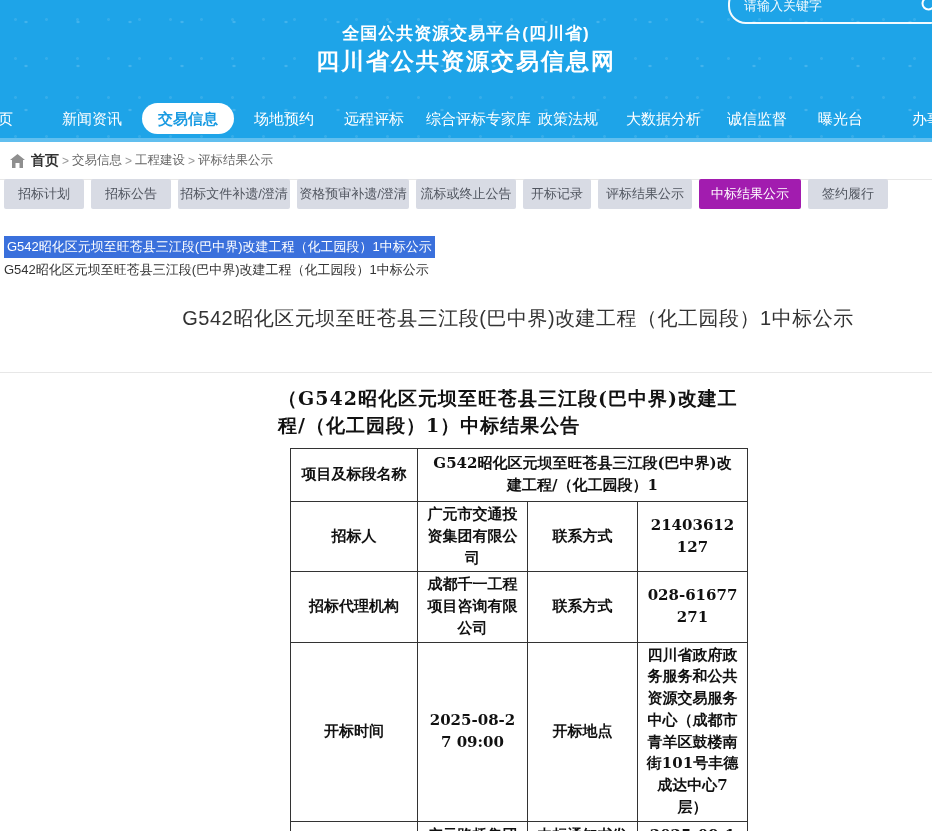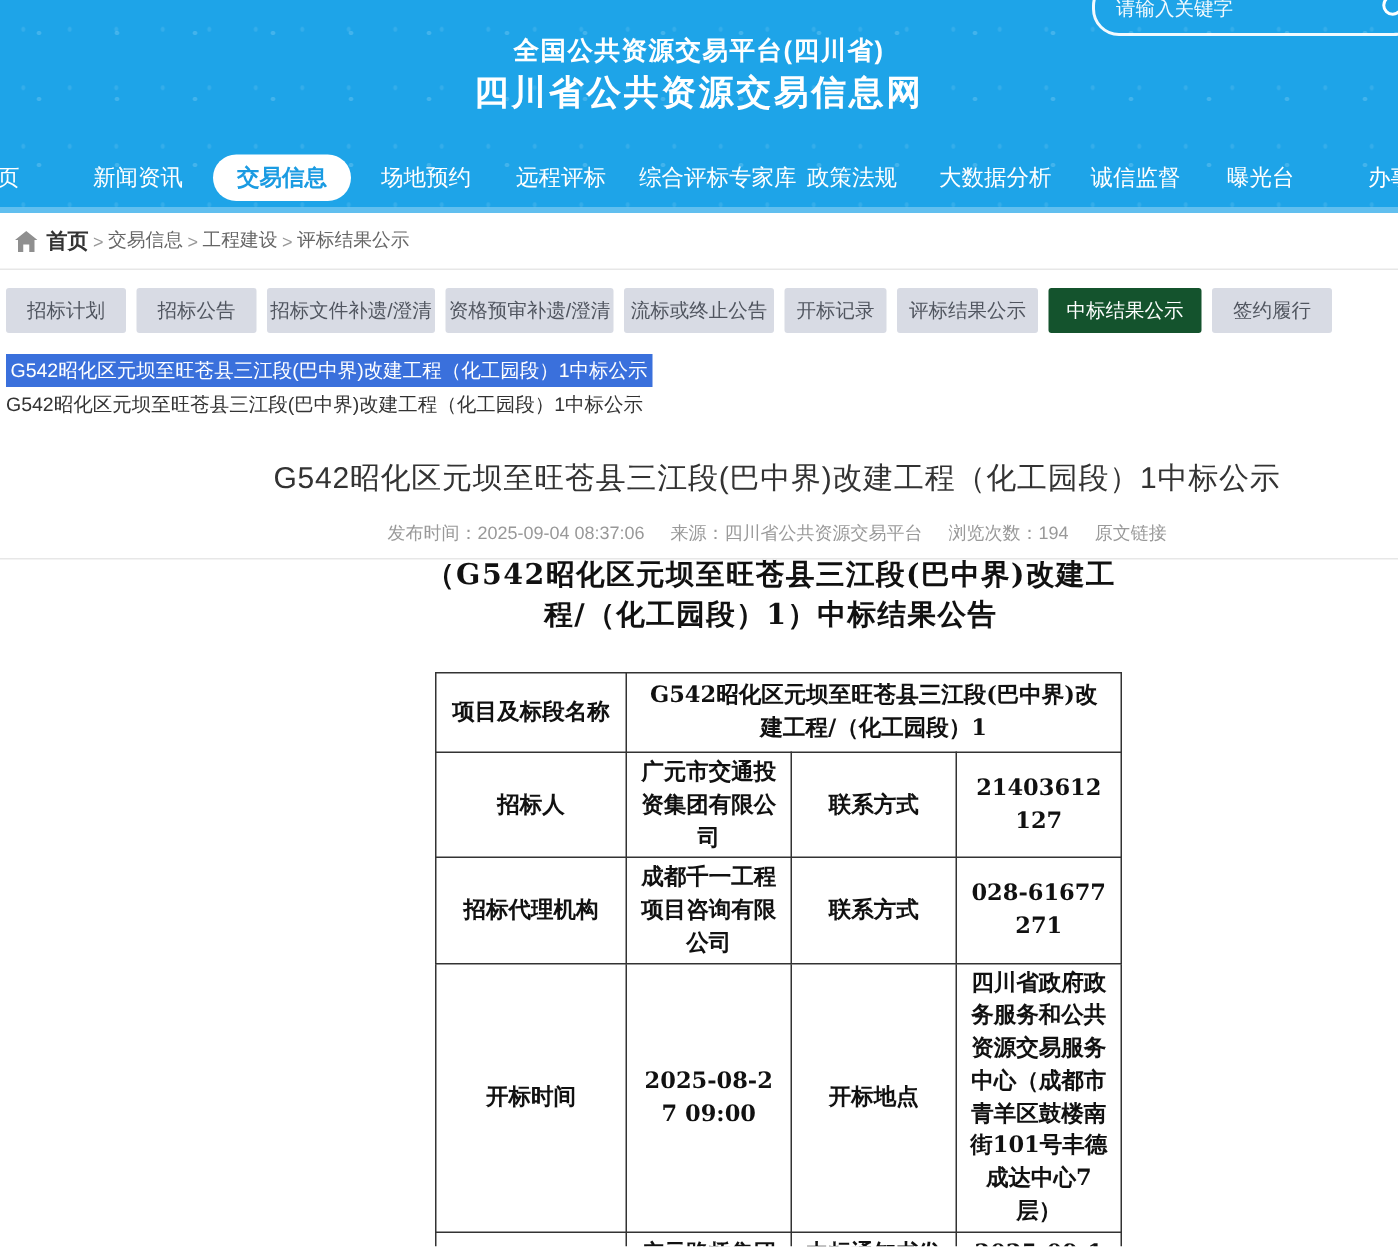--- a/index.html
+++ b/index.html
@@ -34,41 +34,41 @@
 
   
   .crumb-bar{position:absolute;left:0;top:142px;width:932px;height:37px;background:#fff;
     border-bottom:1px solid #e7e7e7;display:flex;align-items:center;}
   .crumb-home-icon{margin-left:10px;width:15px;height:14px;flex:none;}
   .crumb-home{margin-left:6px;font-size:14px;font-weight:bold;color:#333;cursor:pointer;}
   .crumb-sep{color:#999;font-size:12px;margin:0 3px;}
   .crumb-link{color:#666;font-size:12.5px;cursor:pointer;}
 
   
-  .tabs{position:absolute;left:4px;top:192px;display:flex;gap:7px;}
+  .tabs{position:absolute;left:4px;top:179px;display:flex;gap:7px;}
   .tab{height:30px;line-height:30px;text-align:center;background:#d8dbe4;color:#50555f;
     font-size:13px;border-radius:2px;flex:none;cursor:pointer;white-space:nowrap;}
-  .tab.active{background:#14532d;color:#fff;}
+  .tab.active{background:#a21caf;color:#fff;}
 
   
   .link-selected{position:absolute;left:4px;top:236px;background:#3a70dc;color:#fff;
     font-size:13px;padding:2px 3px;white-space:nowrap;cursor:pointer;}
   .link-plain{position:absolute;left:4px;top:261px;color:#333;font-size:13px;white-space:nowrap;cursor:pointer;}
 
   
   .article-title{position:absolute;left:104px;top:305px;width:828px;text-align:center;
     color:#333;font-size:20px;letter-spacing:.5px;}
   .article-meta{position:absolute;left:104px;top:347px;width:828px;text-align:center;
     color:#999;font-size:12px;}
   .article-meta span{margin:0 7px;}
   .origin-link{cursor:pointer;}
   .divider{position:absolute;left:0;top:372px;width:932px;height:0;border-top:1px solid #e7e7e7;}
 
   
-  .doc-title{position:absolute;left:278px;top:370px;width:472px;text-align:center;
+  .doc-title{position:absolute;left:278px;top:385px;width:472px;
     font-family:"DejaVu Serif","Liberation Serif",serif;font-weight:bold;color:#111;
     font-size:19px;line-height:27px;letter-spacing:1px;}
   .doc-table{position:absolute;left:290px;top:448px;width:458px;border-collapse:collapse;
     font-family:"DejaVu Serif","Liberation Serif",serif;font-weight:bold;color:#111;
     font-size:15px;table-layout:fixed;}
   .doc-table td{border:1px solid #333;text-align:center;vertical-align:middle;
     padding:2px 8px;word-break:break-all;line-height:1.45;}
   .c1{width:110px;} .c2{width:108px;} .c3{width:130px;} .c4{width:110px;}
 </style>
 </head>
@@ -126,26 +126,20 @@
     <div class="tab" style="width:68px">开标记录</div>
     <div class="tab" style="width:94px">评标结果公示</div>
     <div class="tab active" style="width:102px">中标结果公示</div>
     <div class="tab" style="width:80px">签约履行</div>
   </div>
 
   <div class="link-selected">G542昭化区元坝至旺苍县三江段(巴中界)改建工程（化工园段）1中标公示</div>
   <div class="link-plain">G542昭化区元坝至旺苍县三江段(巴中界)改建工程（化工园段）1中标公示</div>
 
   <div class="article-title">G542昭化区元坝至旺苍县三江段(巴中界)改建工程（化工园段）1中标公示</div>
-  <div class="article-meta">
-    <span>发布时间：2025-09-04 08:37:06</span>
-    <span>来源：四川省公共资源交易平台</span>
-    <span>浏览次数：194</span>
-    <span class="origin-link">原文链接</span>
-  </div>
   <div class="divider"></div>
 
   <div class="doc-title">（G542昭化区元坝至旺苍县三江段(巴中界)改建工程/（化工园段）1）中标结果公告</div>
 
   <table class="doc-table">
     <tbody>
       <tr>
         <td class="c1" style="height:48px">项目及标段名称</td>
         <td colspan="3">G542昭化区元坝至旺苍县三江段(巴中界)改建工程/（化工园段）1</td>
       </tr>

